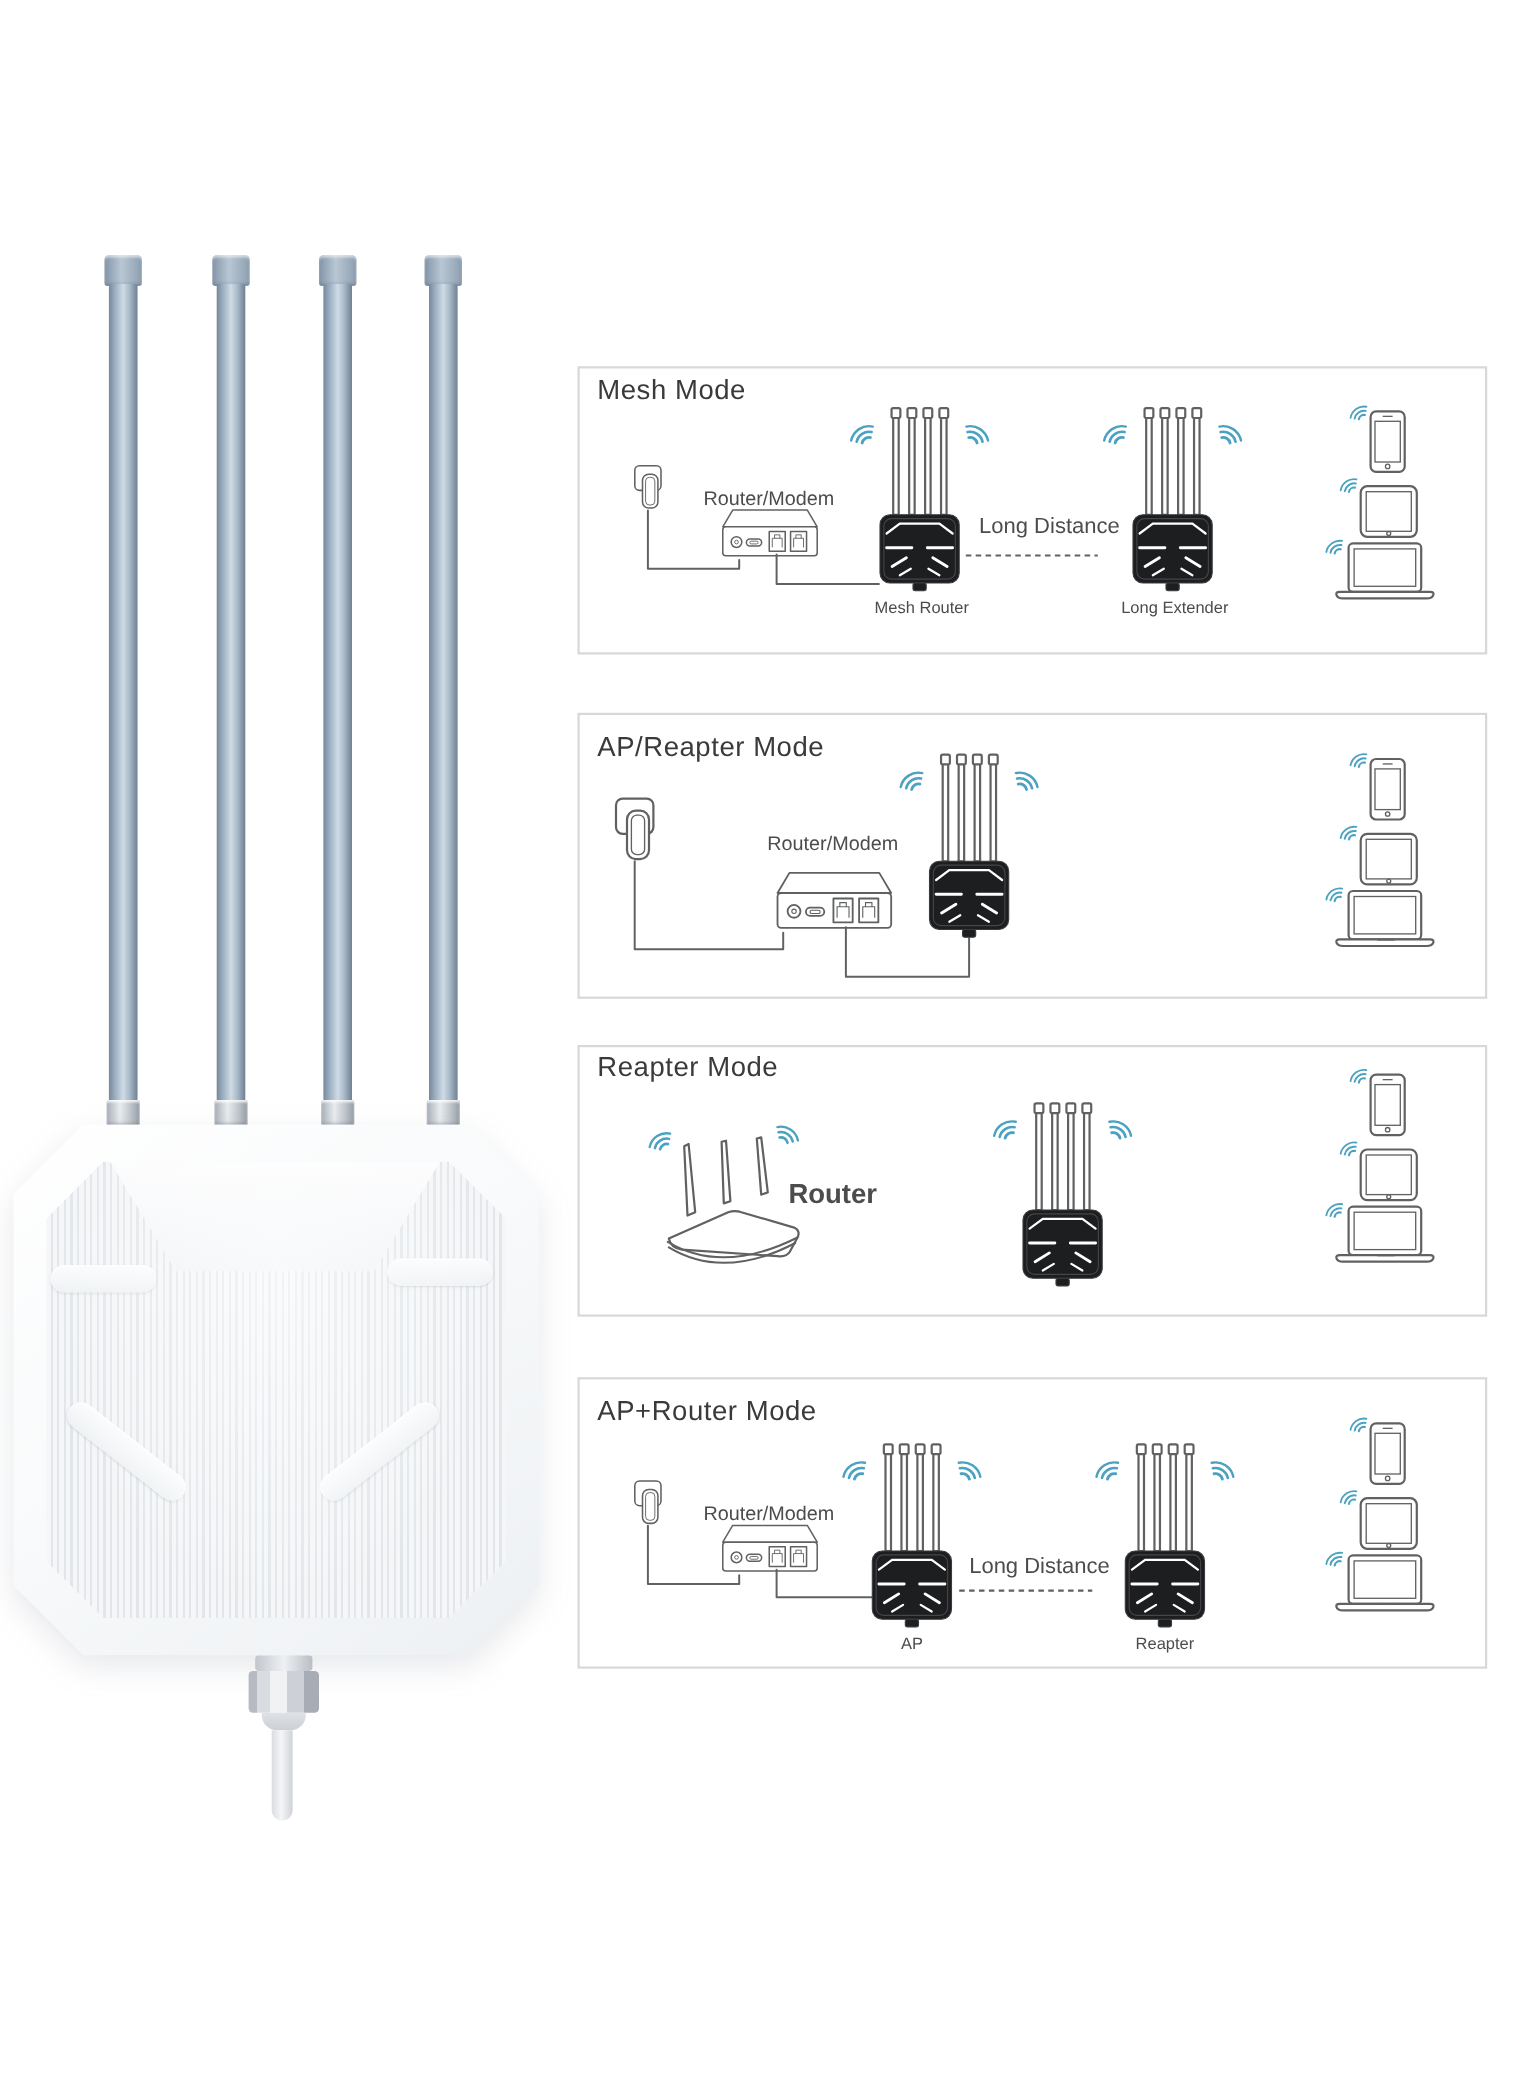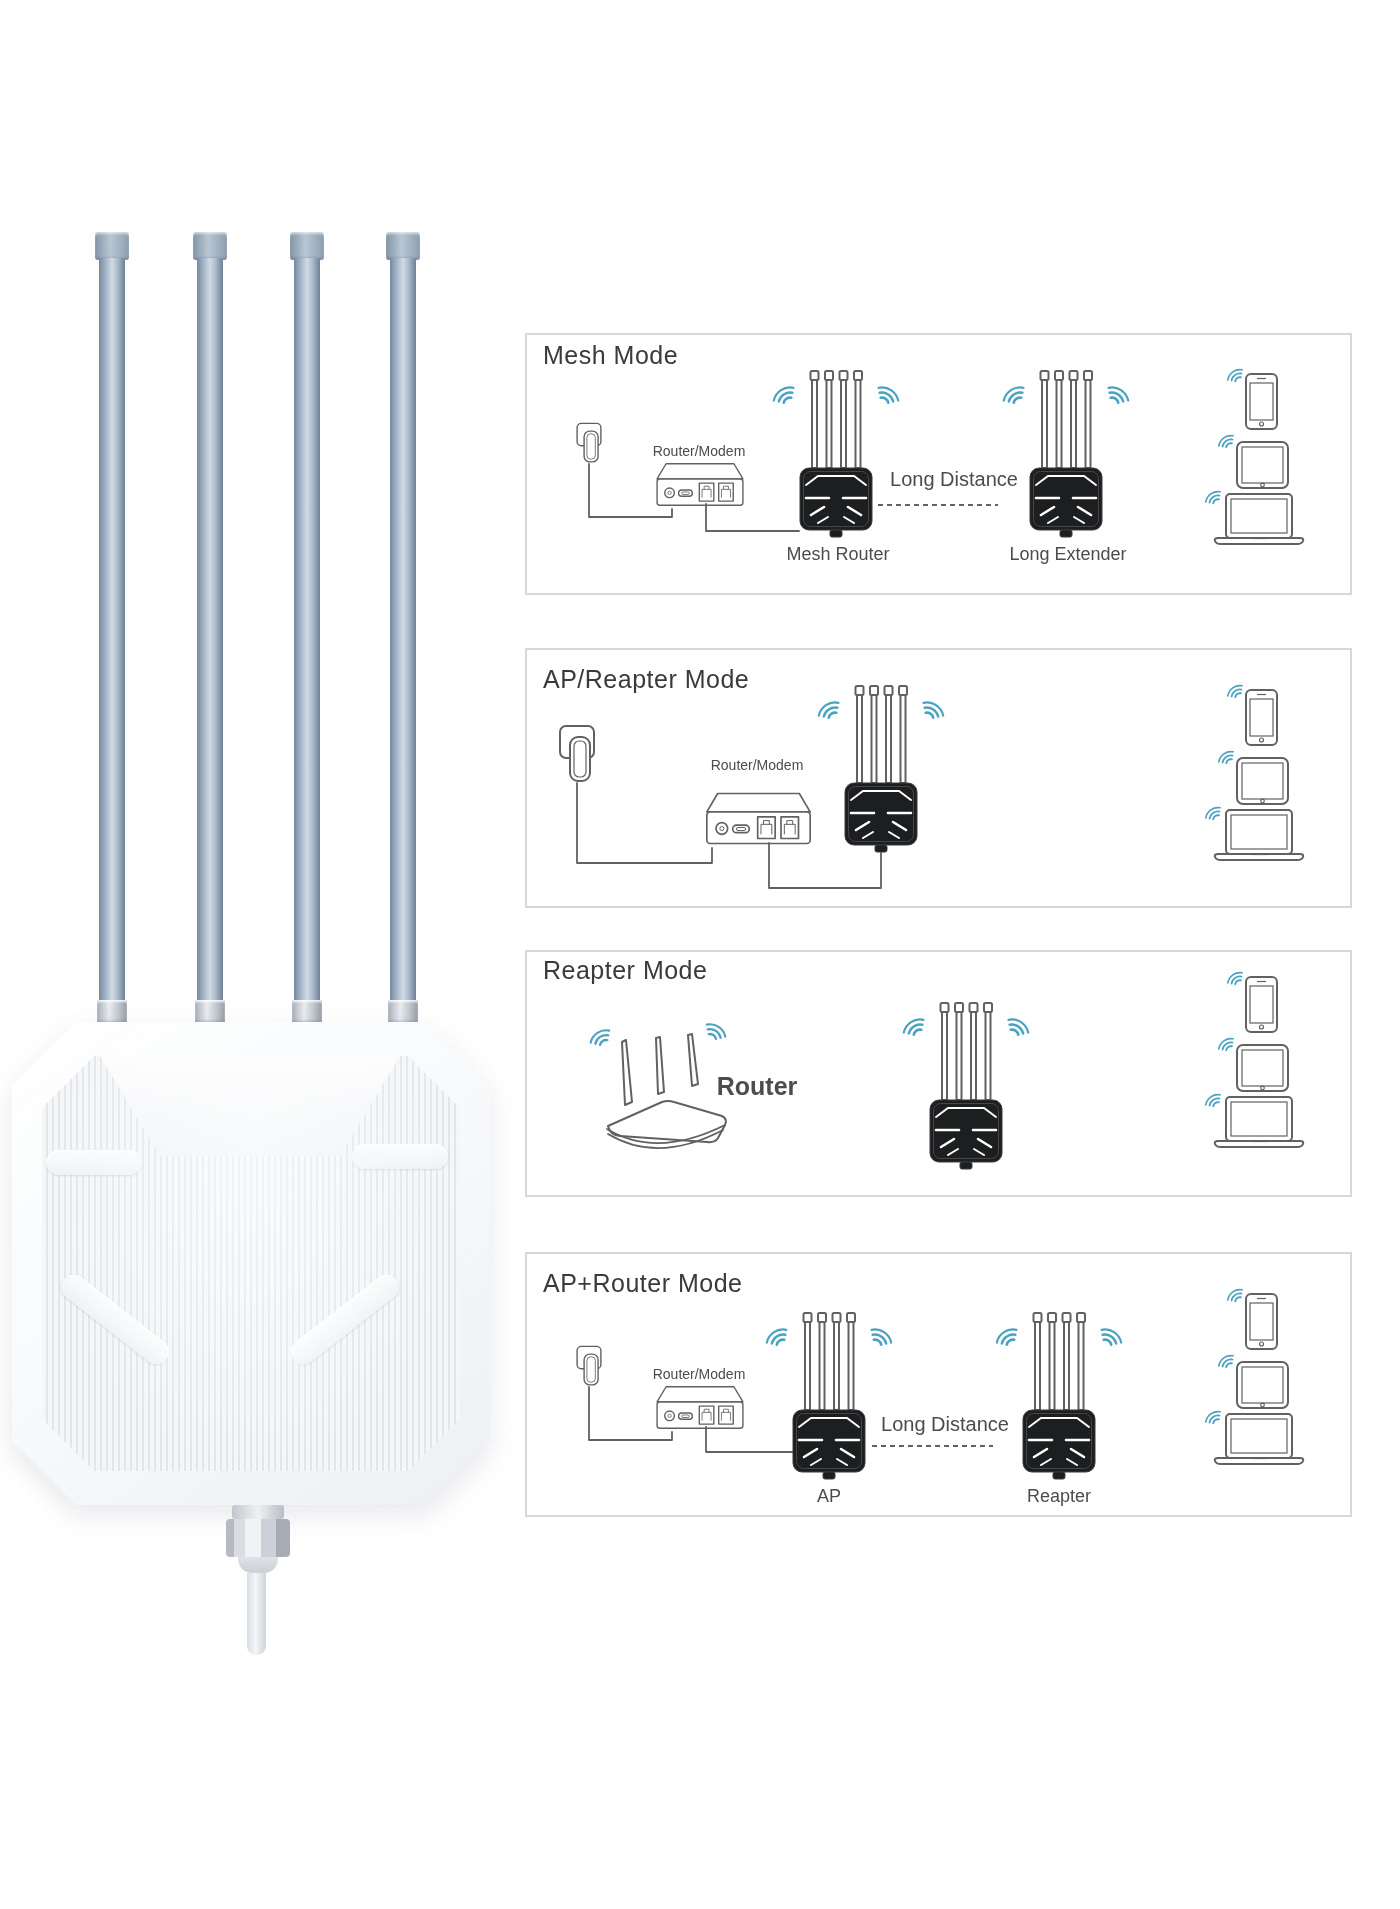--- a/index.html
+++ b/index.html
@@ -13,22 +13,22 @@
   html,body{margin:0;padding:0;background:#fff;}
   .stage{position:relative;width:1400px;height:1909px;background:#fff;overflow:hidden;
          font-family:"Liberation Sans",sans-serif;}
   
   .card{position:absolute;left:525px;width:827px;border:2px solid var(--card-border);
         background:#fff;box-sizing:border-box;z-index:1;}
   .card-title{position:absolute;left:543px;font-size:25px;letter-spacing:.5px;
         color:var(--title-text);z-index:4;}
   .lbl{position:absolute;transform:translateX(-50%);color:var(--label-text);
        white-space:nowrap;z-index:4;}
-  .lbl-md{font-size:14px;}
-  .lbl-dev{font-size:18px;}
+  .lbl-md{font-size:18px;}
+  .lbl-dev{font-size:15px;}
   .lbl-ld{font-size:20px;margin-left:16px;}
   .lbl-router{font-size:25px;font-weight:bold;}
   
   svg.diagrams{position:absolute;left:0;top:0;z-index:3;pointer-events:none;}
   .ln{stroke:var(--line);fill:none;stroke-width:1.8;stroke-linecap:round;stroke-linejoin:round;}
   .outl{stroke:var(--line);fill:#fff;stroke-width:2;stroke-linejoin:round;}
   .thin{stroke:var(--line);fill:none;stroke-width:1.2;}
   .wifi{stroke:var(--wifi-arc);fill:none;stroke-linecap:round;}
   .blk{fill:var(--device-black);stroke:#3a3b3d;stroke-width:1;}
   .wht{stroke:#ffffff;fill:none;stroke-linecap:round;}

